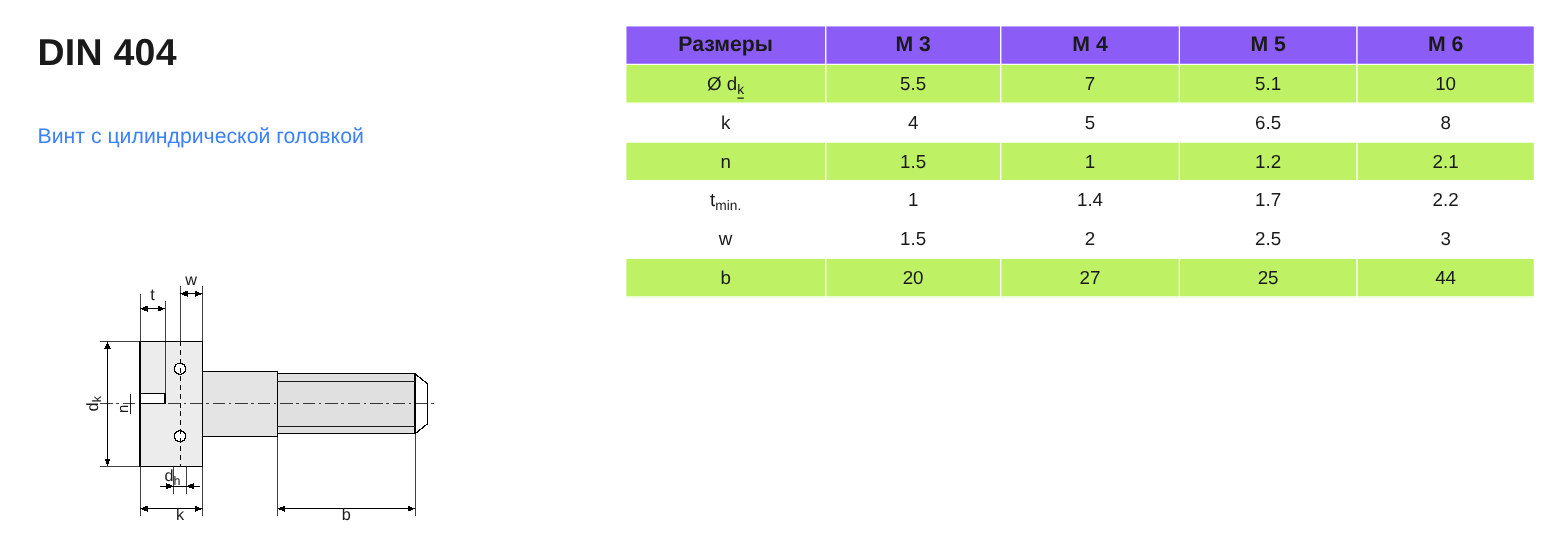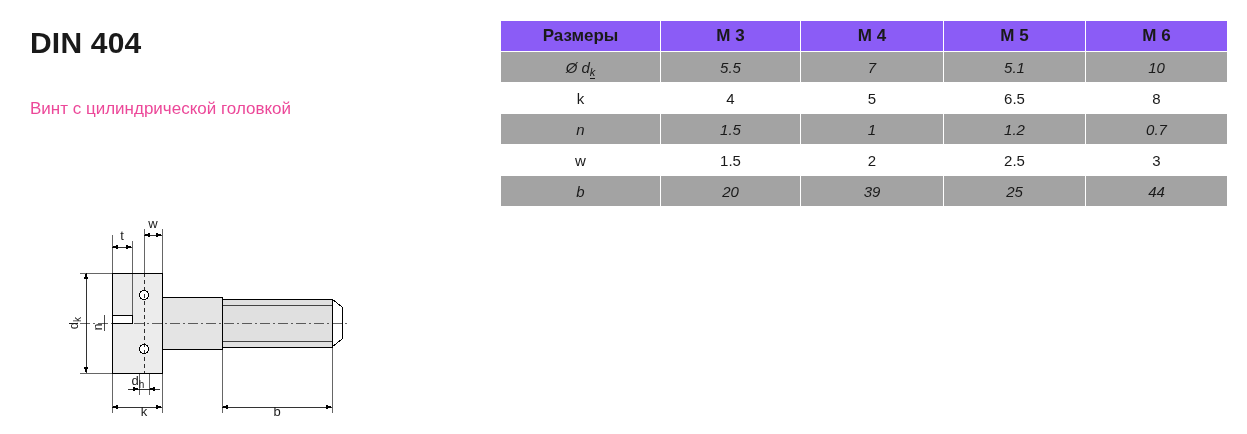--- a/index.html
+++ b/index.html
@@ -38,21 +38,21 @@
     letter-spacing: 0.2px;
     color: #1a1a1a;
   }
   .subtitle {
     position: absolute;
     left: 30px;
     top: 96px;
     width: 400px;
     font-size: 17px;
     line-height: 26px;
-    color: #ec4899;
+    color: #3b82f6;
   }
 
   
   .drawing {
     position: absolute;
     left: 20px;
     top: 215px;
     width: 330px;
     height: 205px;
   }
@@ -81,22 +81,21 @@
     font-size: 15px;
     color: #1a1a1a;
     padding: 0 4px;
   }
   table.dims thead th {
     background: #8b5cf6;
     font-weight: bold;
     font-size: 17px;
   }
   table.dims tbody tr.odd td {
-    background: #a3a3a3;
-    font-style: italic;
+    background: #bef264;
   }
   table.dims tbody tr.even td {
     background: #ffffff;
   }
   table.dims tbody td.label {
     font-weight: normal;
   }
   .sub {
     font-size: 11px;
     vertical-align: baseline;
@@ -241,37 +240,44 @@
           <td>5</td>
           <td>6.5</td>
           <td>8</td>
         </tr>
 
         <tr class="odd">
           <td class="label">n</td>
           <td>1.5</td>
           <td>1</td>
           <td>1.2</td>
-          <td>0.7</td>
-        </tr>
-
+          <td>2.1</td>
+        </tr>
+
+        <tr class="even">
+          <td class="label"><span>t</span><span class="sub">min.</span></td>
+          <td>1</td>
+          <td>1.4</td>
+          <td>1.7</td>
+          <td>2.2</td>
+        </tr>
 
 
         <tr class="even">
           <td class="label">w</td>
           <td>1.5</td>
           <td>2</td>
           <td>2.5</td>
           <td>3</td>
         </tr>
 
         <tr class="odd">
           <td class="label">b</td>
           <td>20</td>
-          <td>39</td>
+          <td>27</td>
           <td>25</td>
           <td>44</td>
         </tr>
 
       </tbody>
     </table>
   </div>
 
 </div>
 

